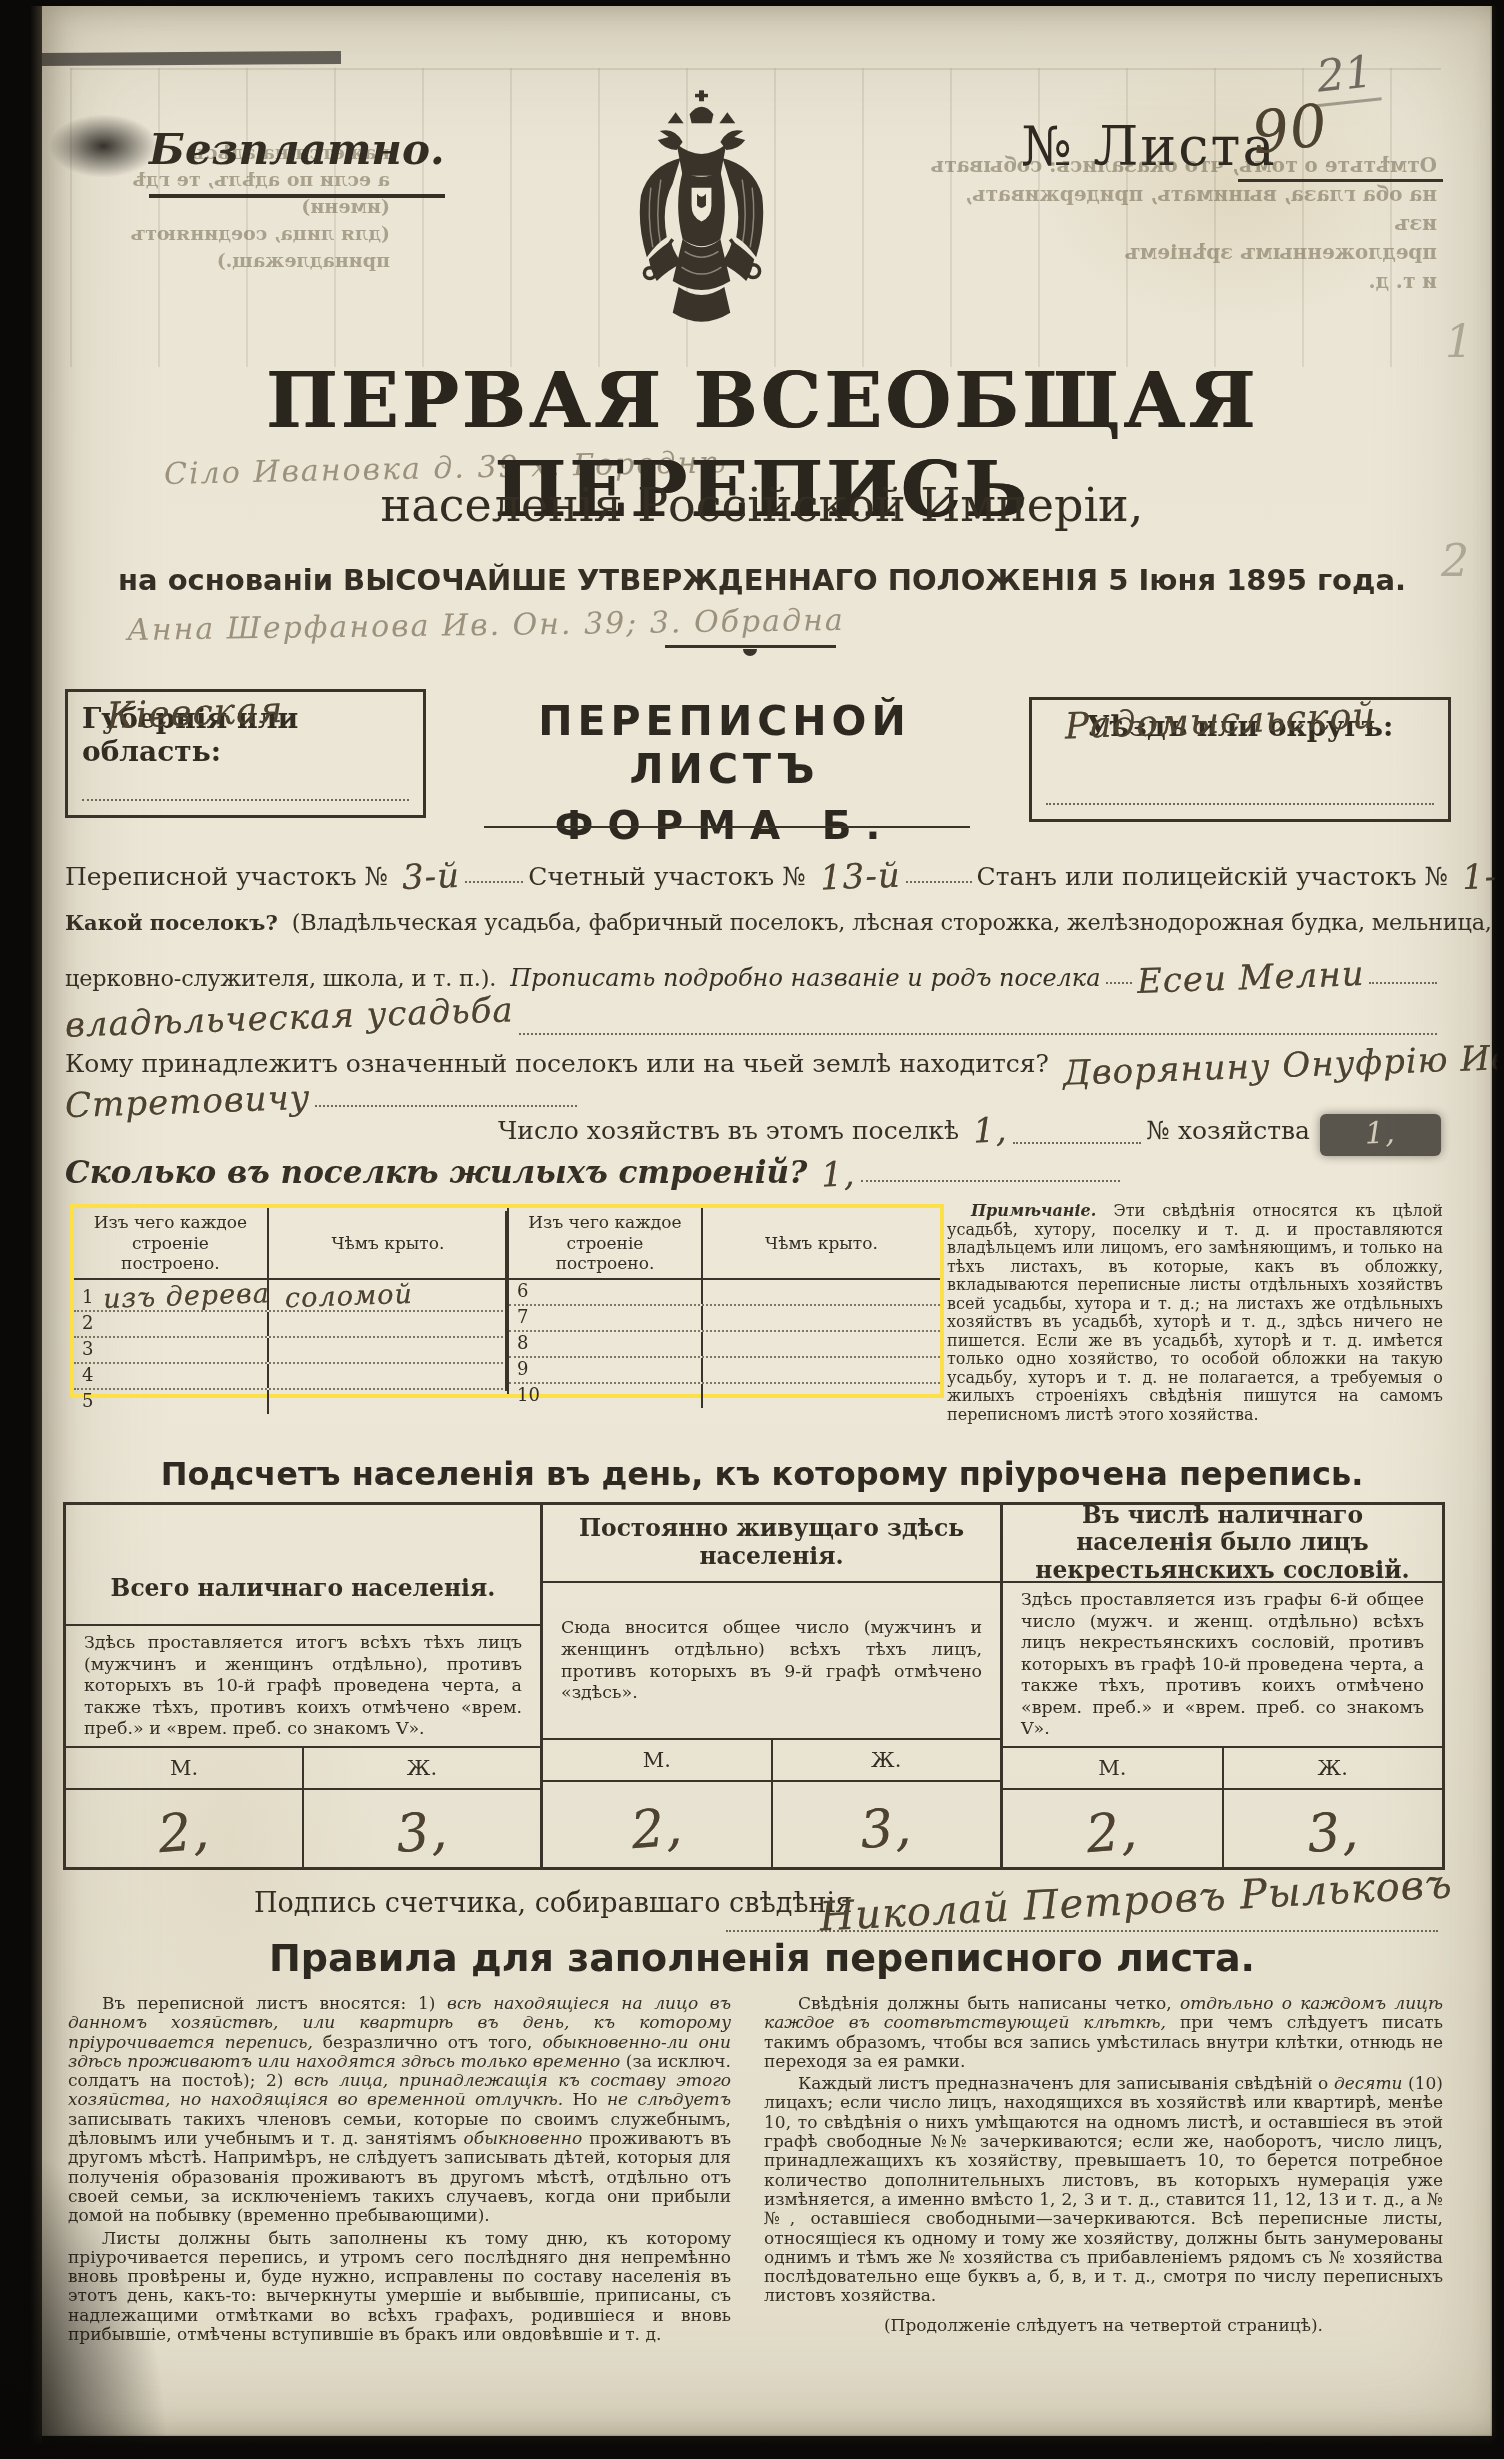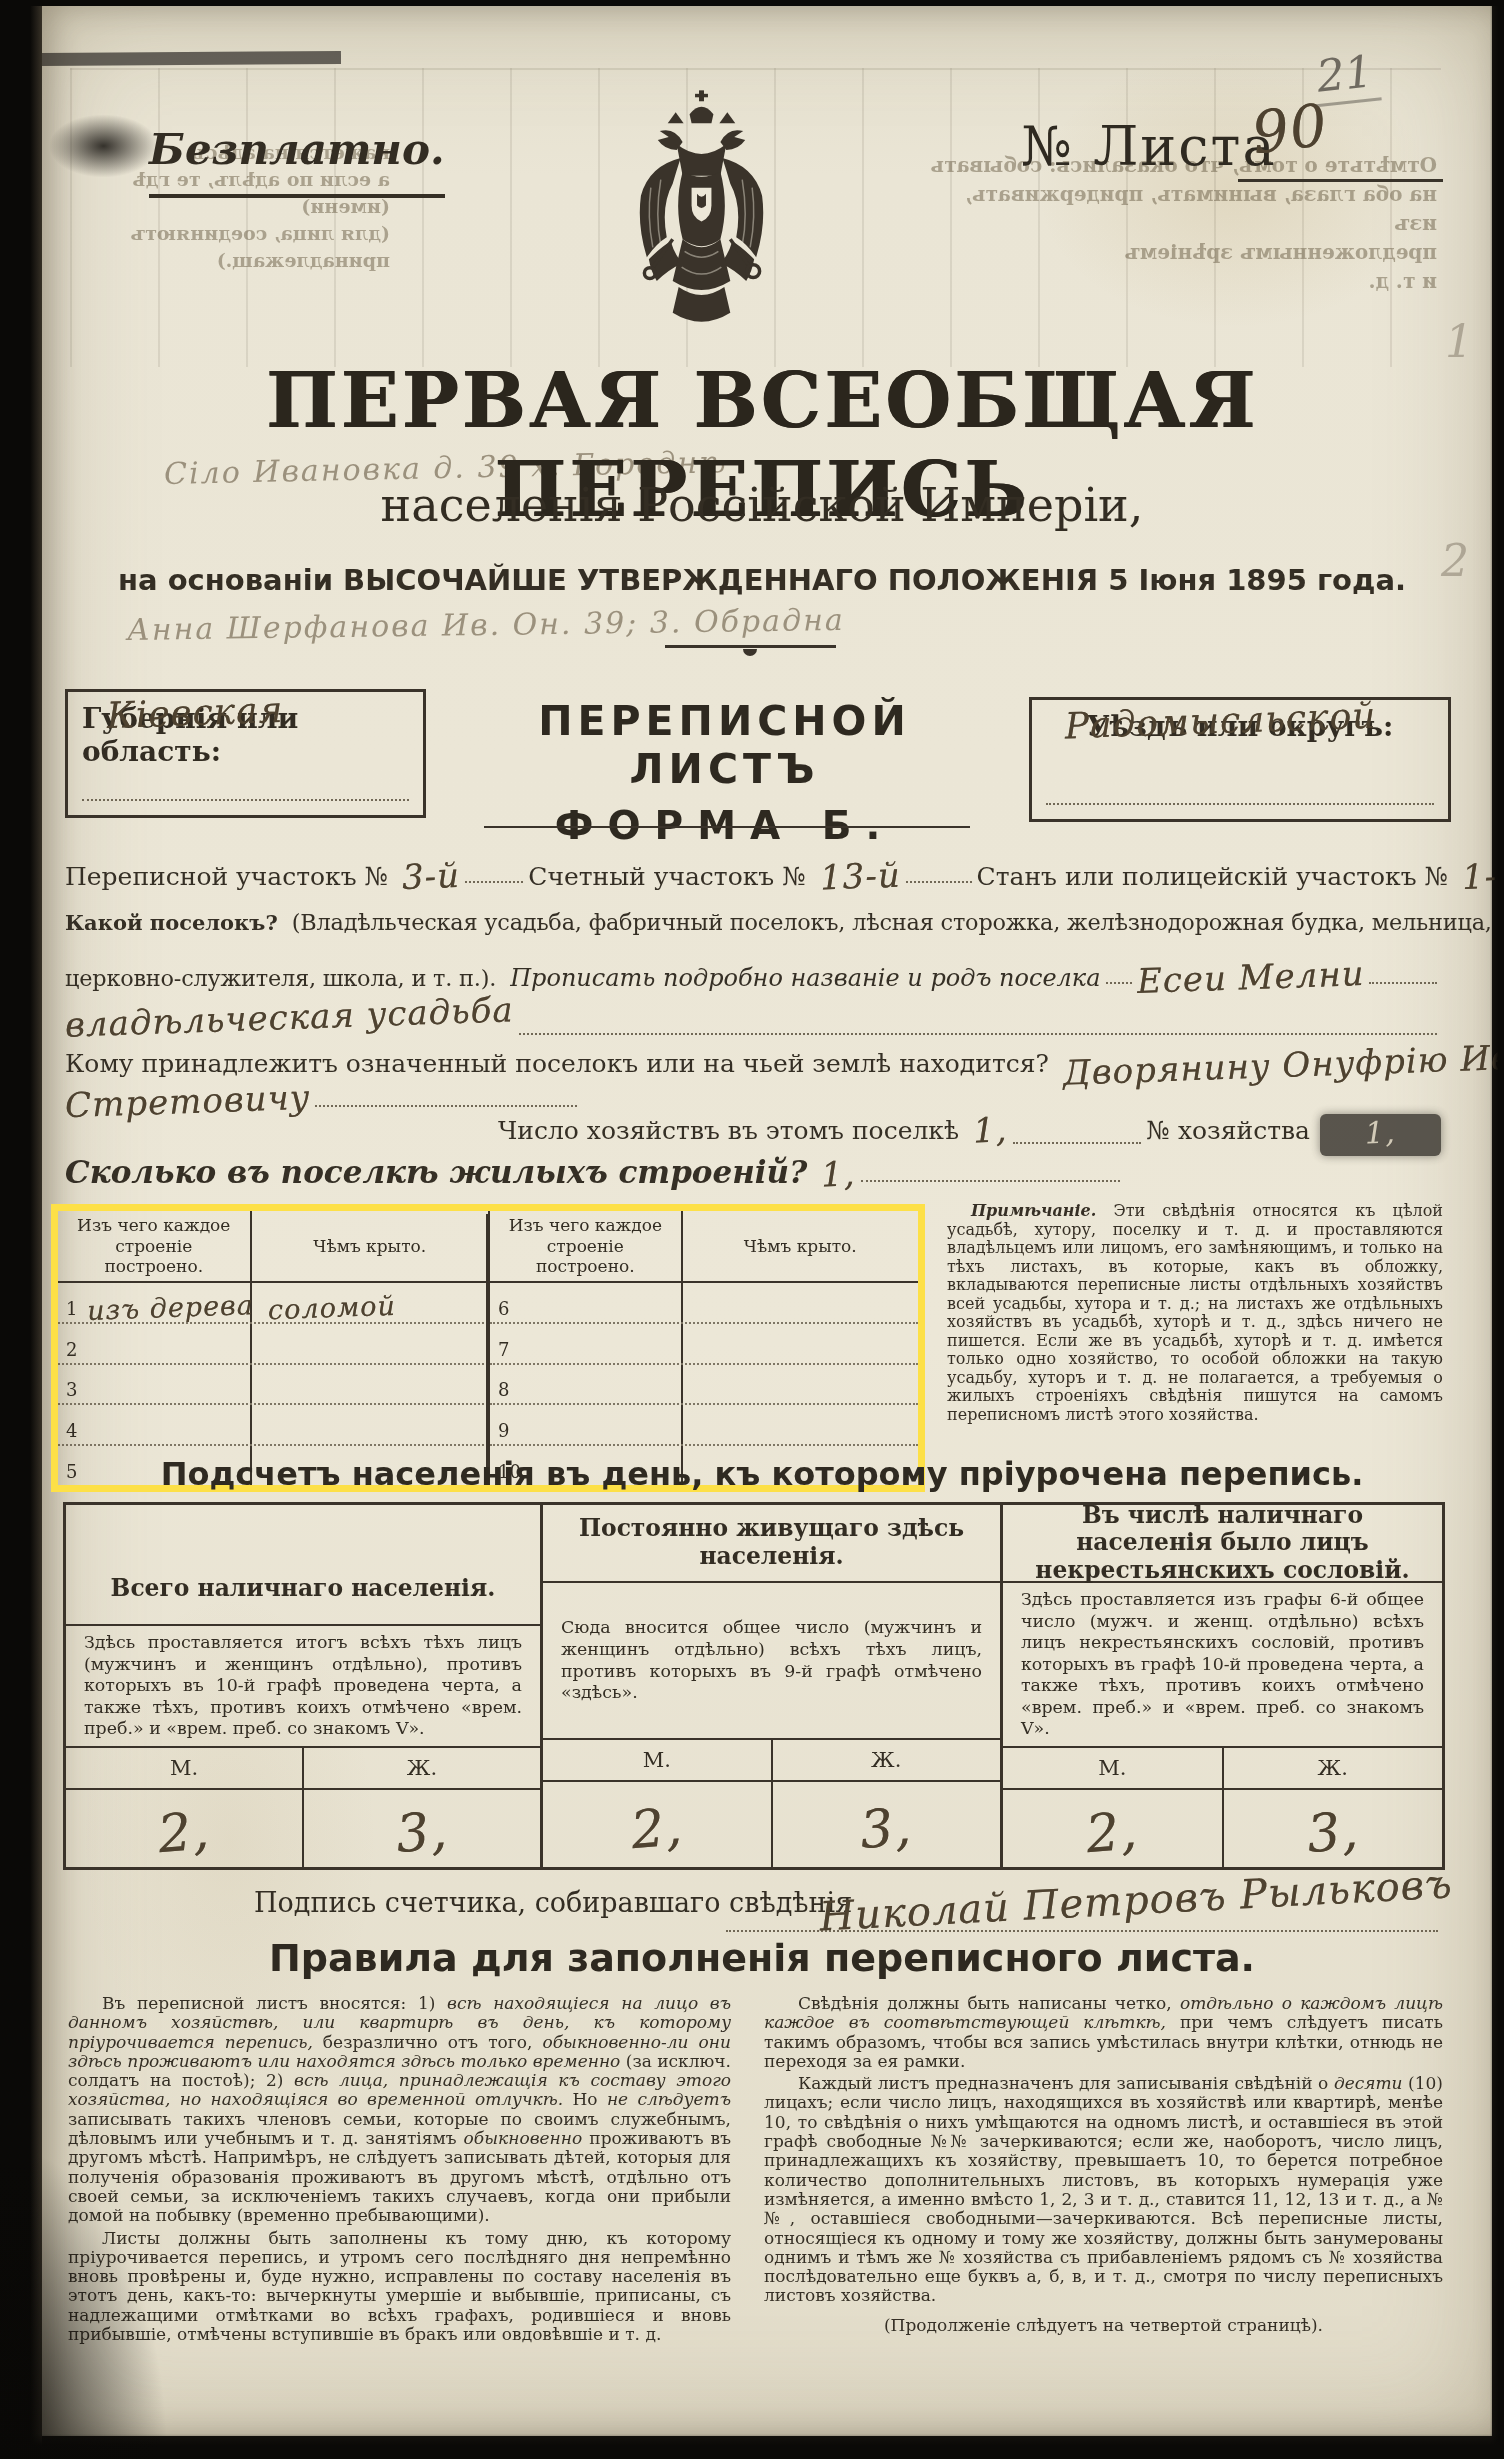--- a/index.html
+++ b/index.html
@@ -112,22 +112,22 @@
   #owner-line2 { left:65px; top:1081px; width:517px; }
   #households-line { left:498px; top:1110px; width:943px; }
   #buildings-line { left:65px; top:1154px; width:896px; }
   #buildings-line .flabel { font-weight:700; font-style:italic; font-size:31px; }
   .smudge { flex:0 0 121px; height:42px; background:#45413a; border-radius:6px;
     opacity:.88; align-self:center; position:relative; top:4px;
     box-shadow:0 0 10px rgba(40,36,30,.55); margin-left:10px; text-align:center; }
   .smudge .hw { color:#cfc7b4; font-size:30px; top:4px; text-shadow:none; }
 
   
-  #btable { left:51px; top:1204px; width:874px; height:288px; display:flex;
-    border:7px solid #fde047; }
+  #btable { left:70px; top:1204px; width:874px; height:194px; display:flex;
+    border:4px solid #fde047; }
   .bhalf { width:50%; display:flex; flex-direction:column; }
   .bhalf + .bhalf { border-left:2px solid #3a332a; box-shadow:-5px 0 0 -3px #3a332a; }
   .bh-head { display:flex; border-bottom:2px solid #3a332a; height:72px; font-size:17px;
     line-height:1.22; text-align:center; }
   .bh-mat { width:45%; border-right:2px solid #3a332a; display:flex; align-items:center;
     justify-content:center; padding:4px 8px; }
   .bh-roof { flex:1; display:flex; align-items:center; justify-content:center; }
   .bh-rows { flex:1; display:flex; flex-direction:column; }
   .brow { flex:1; display:flex; border-bottom:2px dotted rgba(80,70,52,.7); }
   .brow:last-child { border-bottom:none; }

